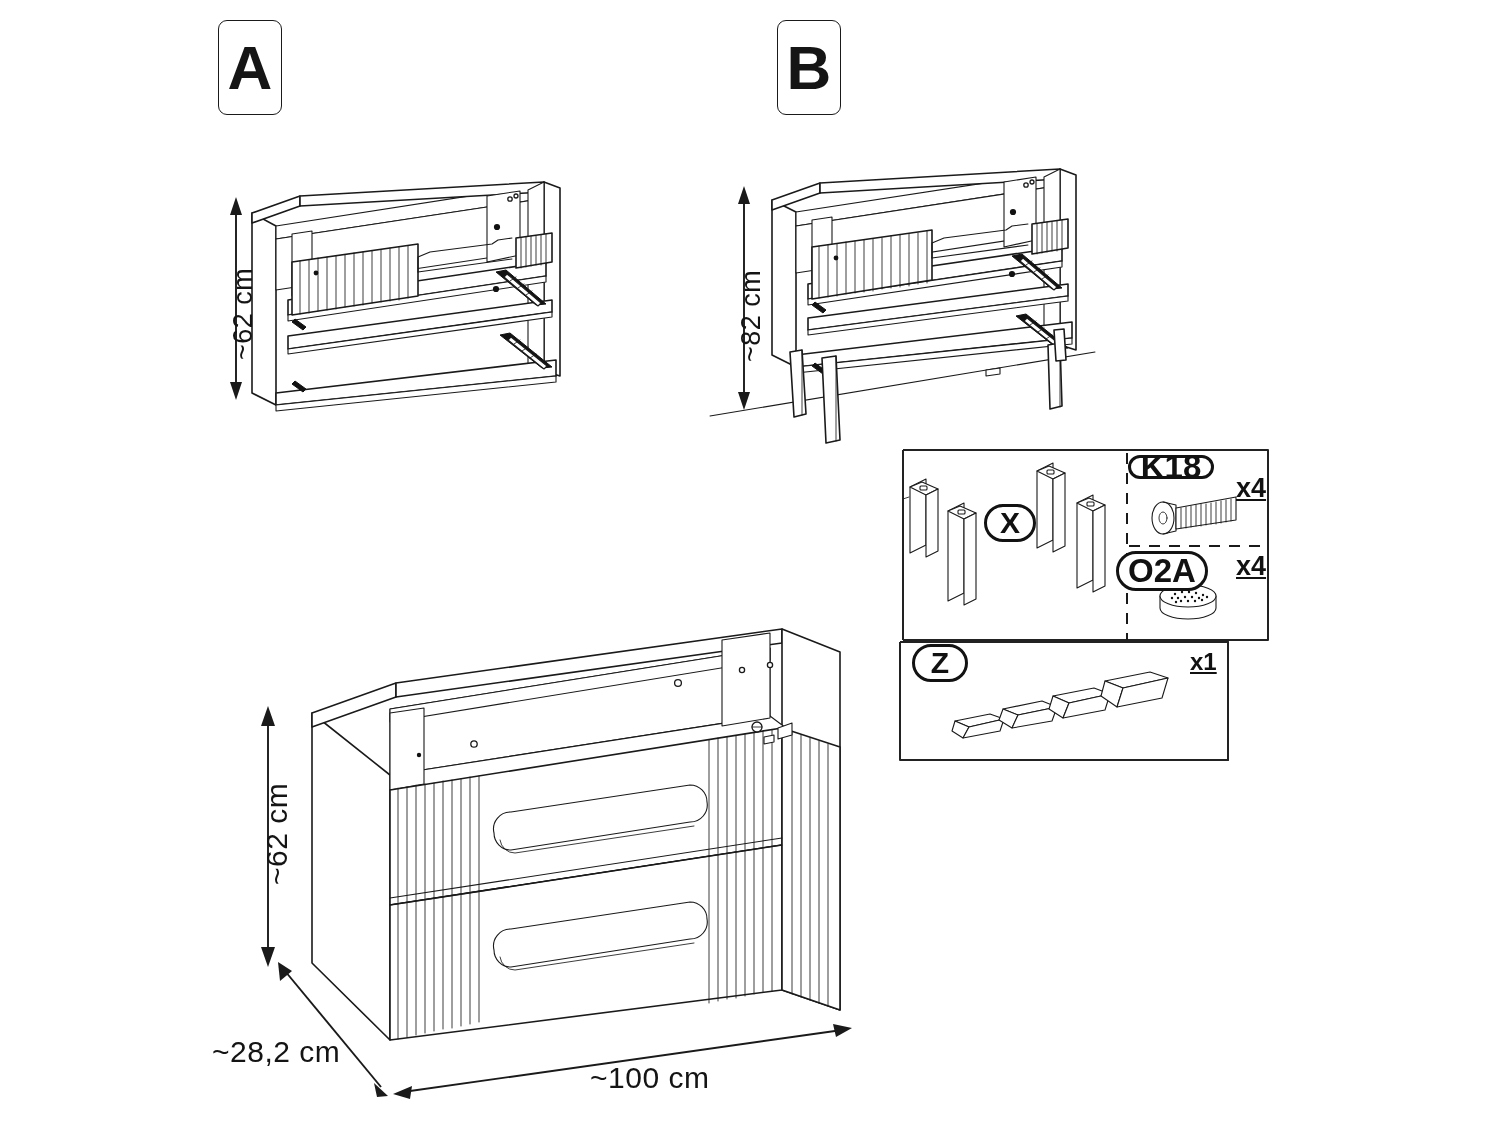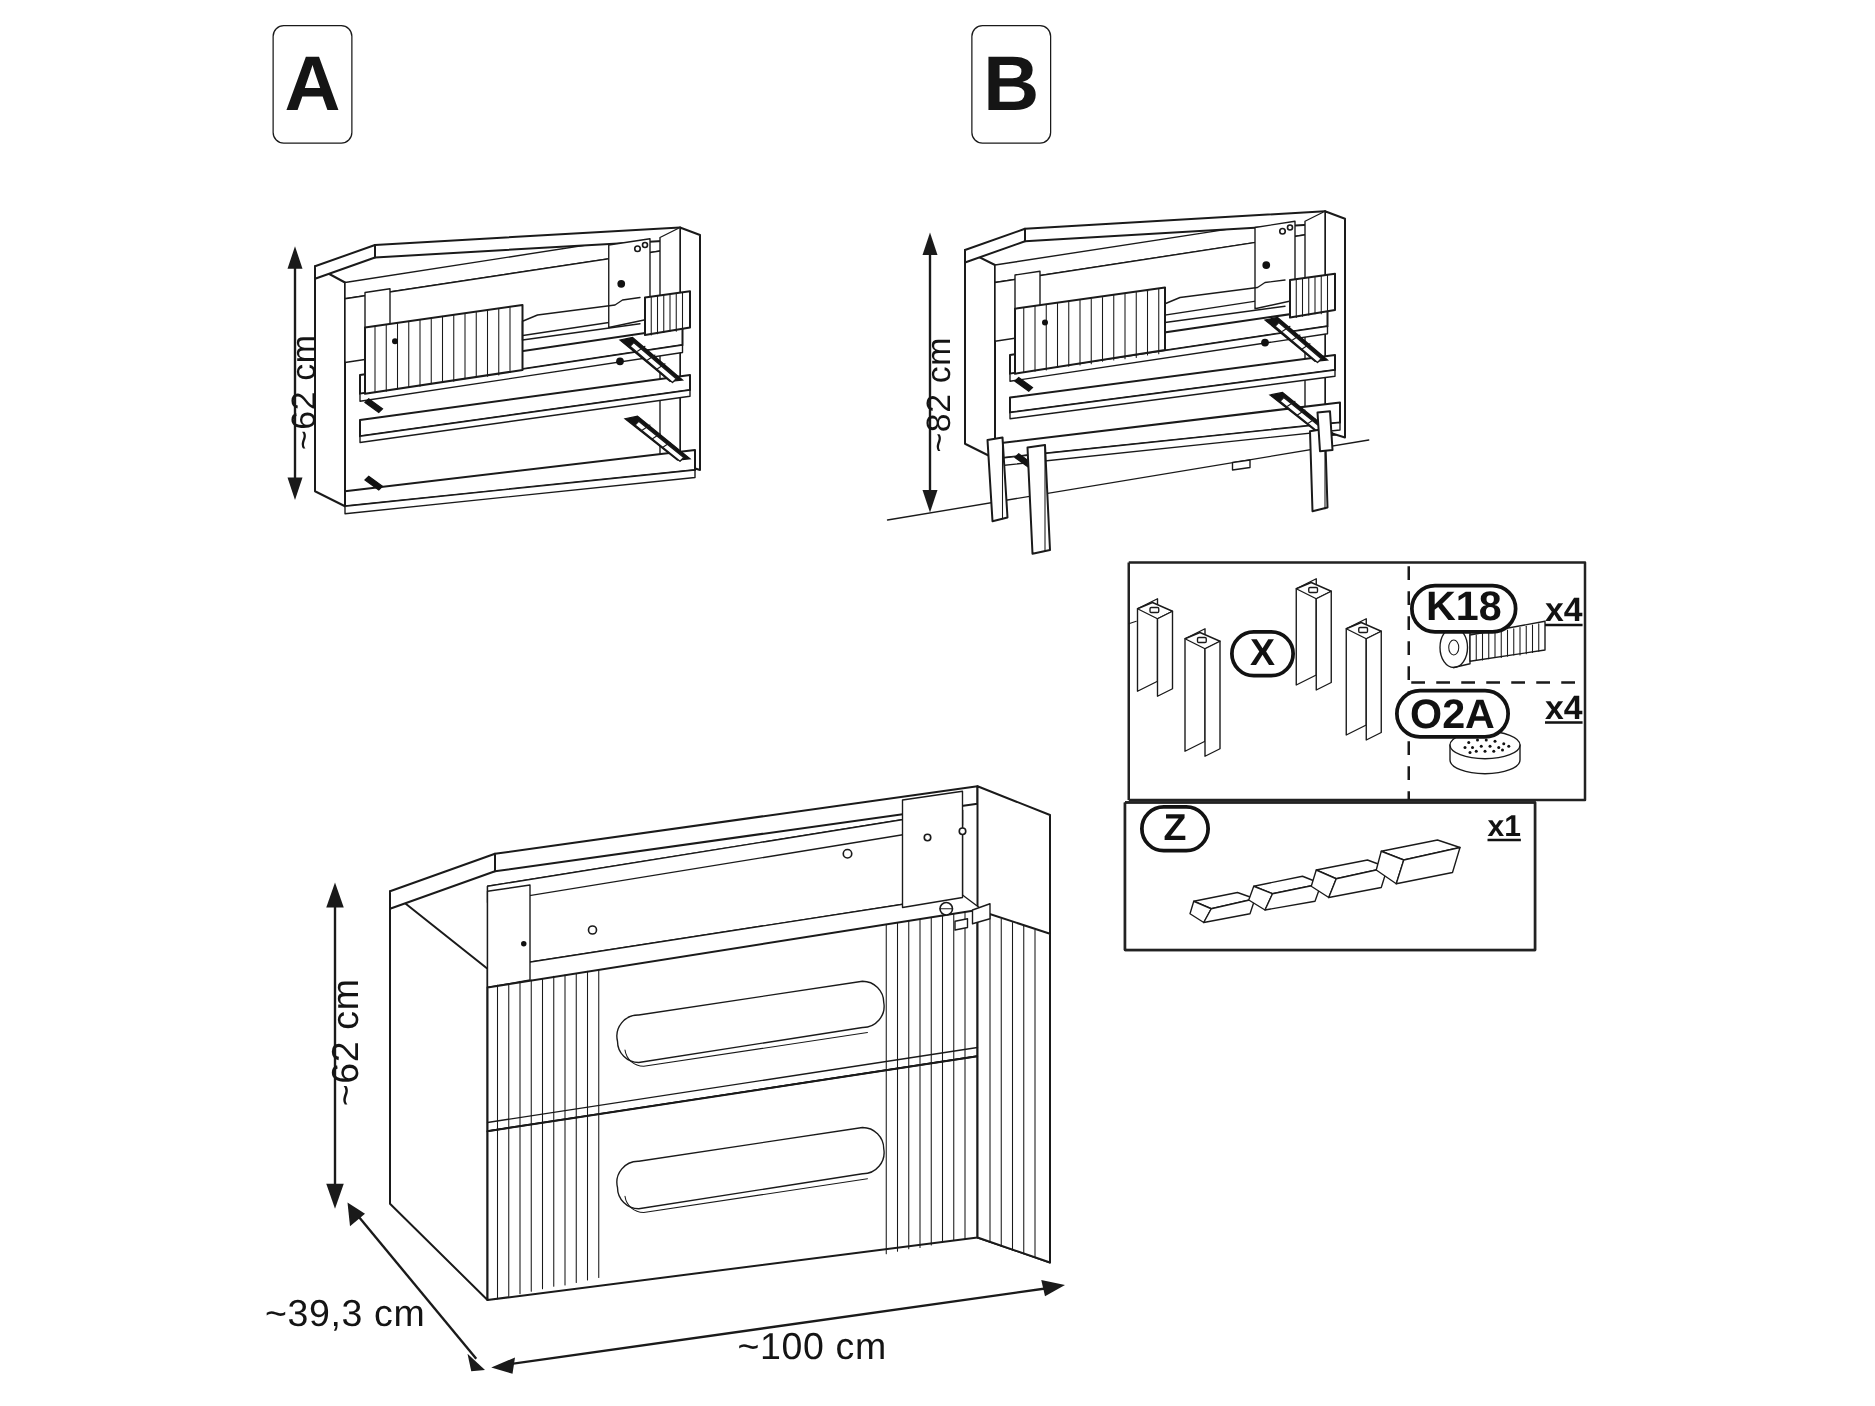--- a/index.html
+++ b/index.html
@@ -502,29 +502,29 @@
   <div class="badge" style="left:777px; top:20px; width:64px; height:95px;">
     <span class="badge-letter">B</span>
   </div>
 
   <div class="dimlabel vert" style="left:228px; top:360px;">~62 cm</div>
 
   <div class="dimlabel vert" style="left:736px; top:362px;">~82 cm</div>
 
   <div class="dimlabel vert" style="left:260px; top:885px; font-size:30px;">~62 cm</div>
 
-  <div class="dimlabel" style="left:212px; top:1035px; font-size:30px;">~39,3 cm</div>
+  <div class="dimlabel" style="left:212px; top:1035px; font-size:30px;">~28,2 cm</div>
 
   <div class="dimlabel" style="left:590px; top:1061px; font-size:30px;">~100 cm</div>
 
   <div class="partcode" style="left:984px; top:504px; width:52px; height:38px; font-size:30px;">
     <span>X</span>
   </div>
 
-  <div class="partcode" style="left:1128px; top:467px; width:86px; height:40px; font-size:33px;align-items:flex-end;">
+  <div class="partcode" style="left:1128px; top:455px; width:86px; height:24px; font-size:33px;">
     <span>K18</span>
   </div>
   <div class="qty" style="left:1236px; top:473px;">x4</div>
 
   <div class="partcode" style="left:1116px; top:551px; width:92px; height:40px; font-size:33px;">
     <span>O2A</span>
   </div>
   <div class="qty" style="left:1236px; top:551px;">x4</div>
 
   <div class="partcode" style="left:912px; top:644px; width:56px; height:38px; font-size:30px;">

